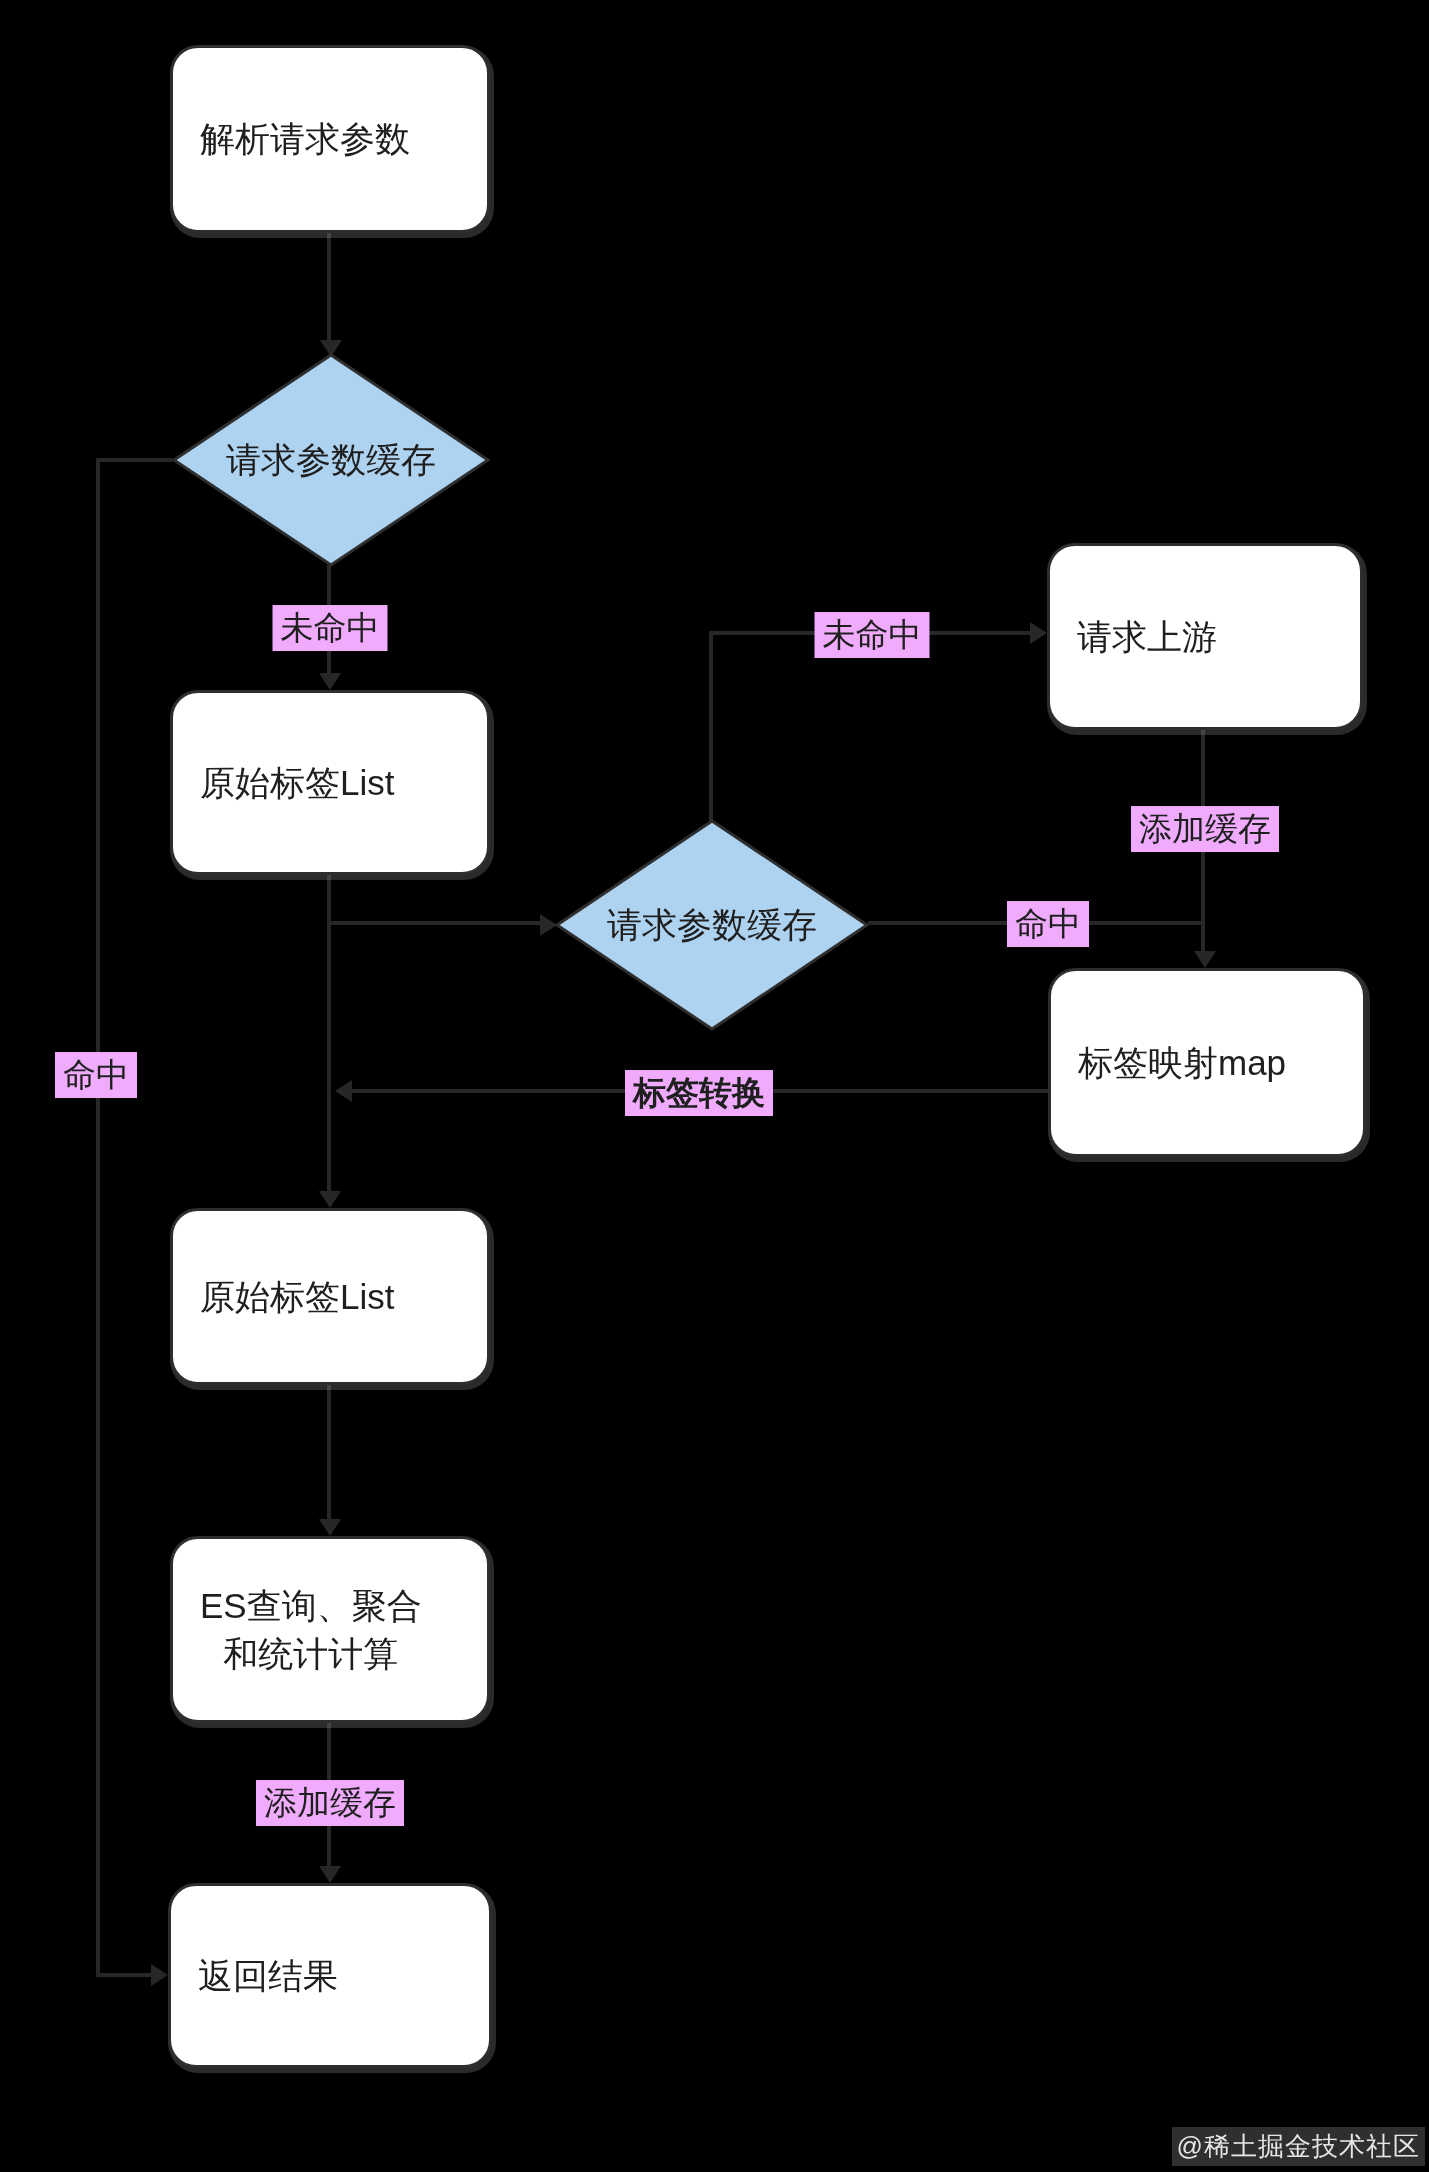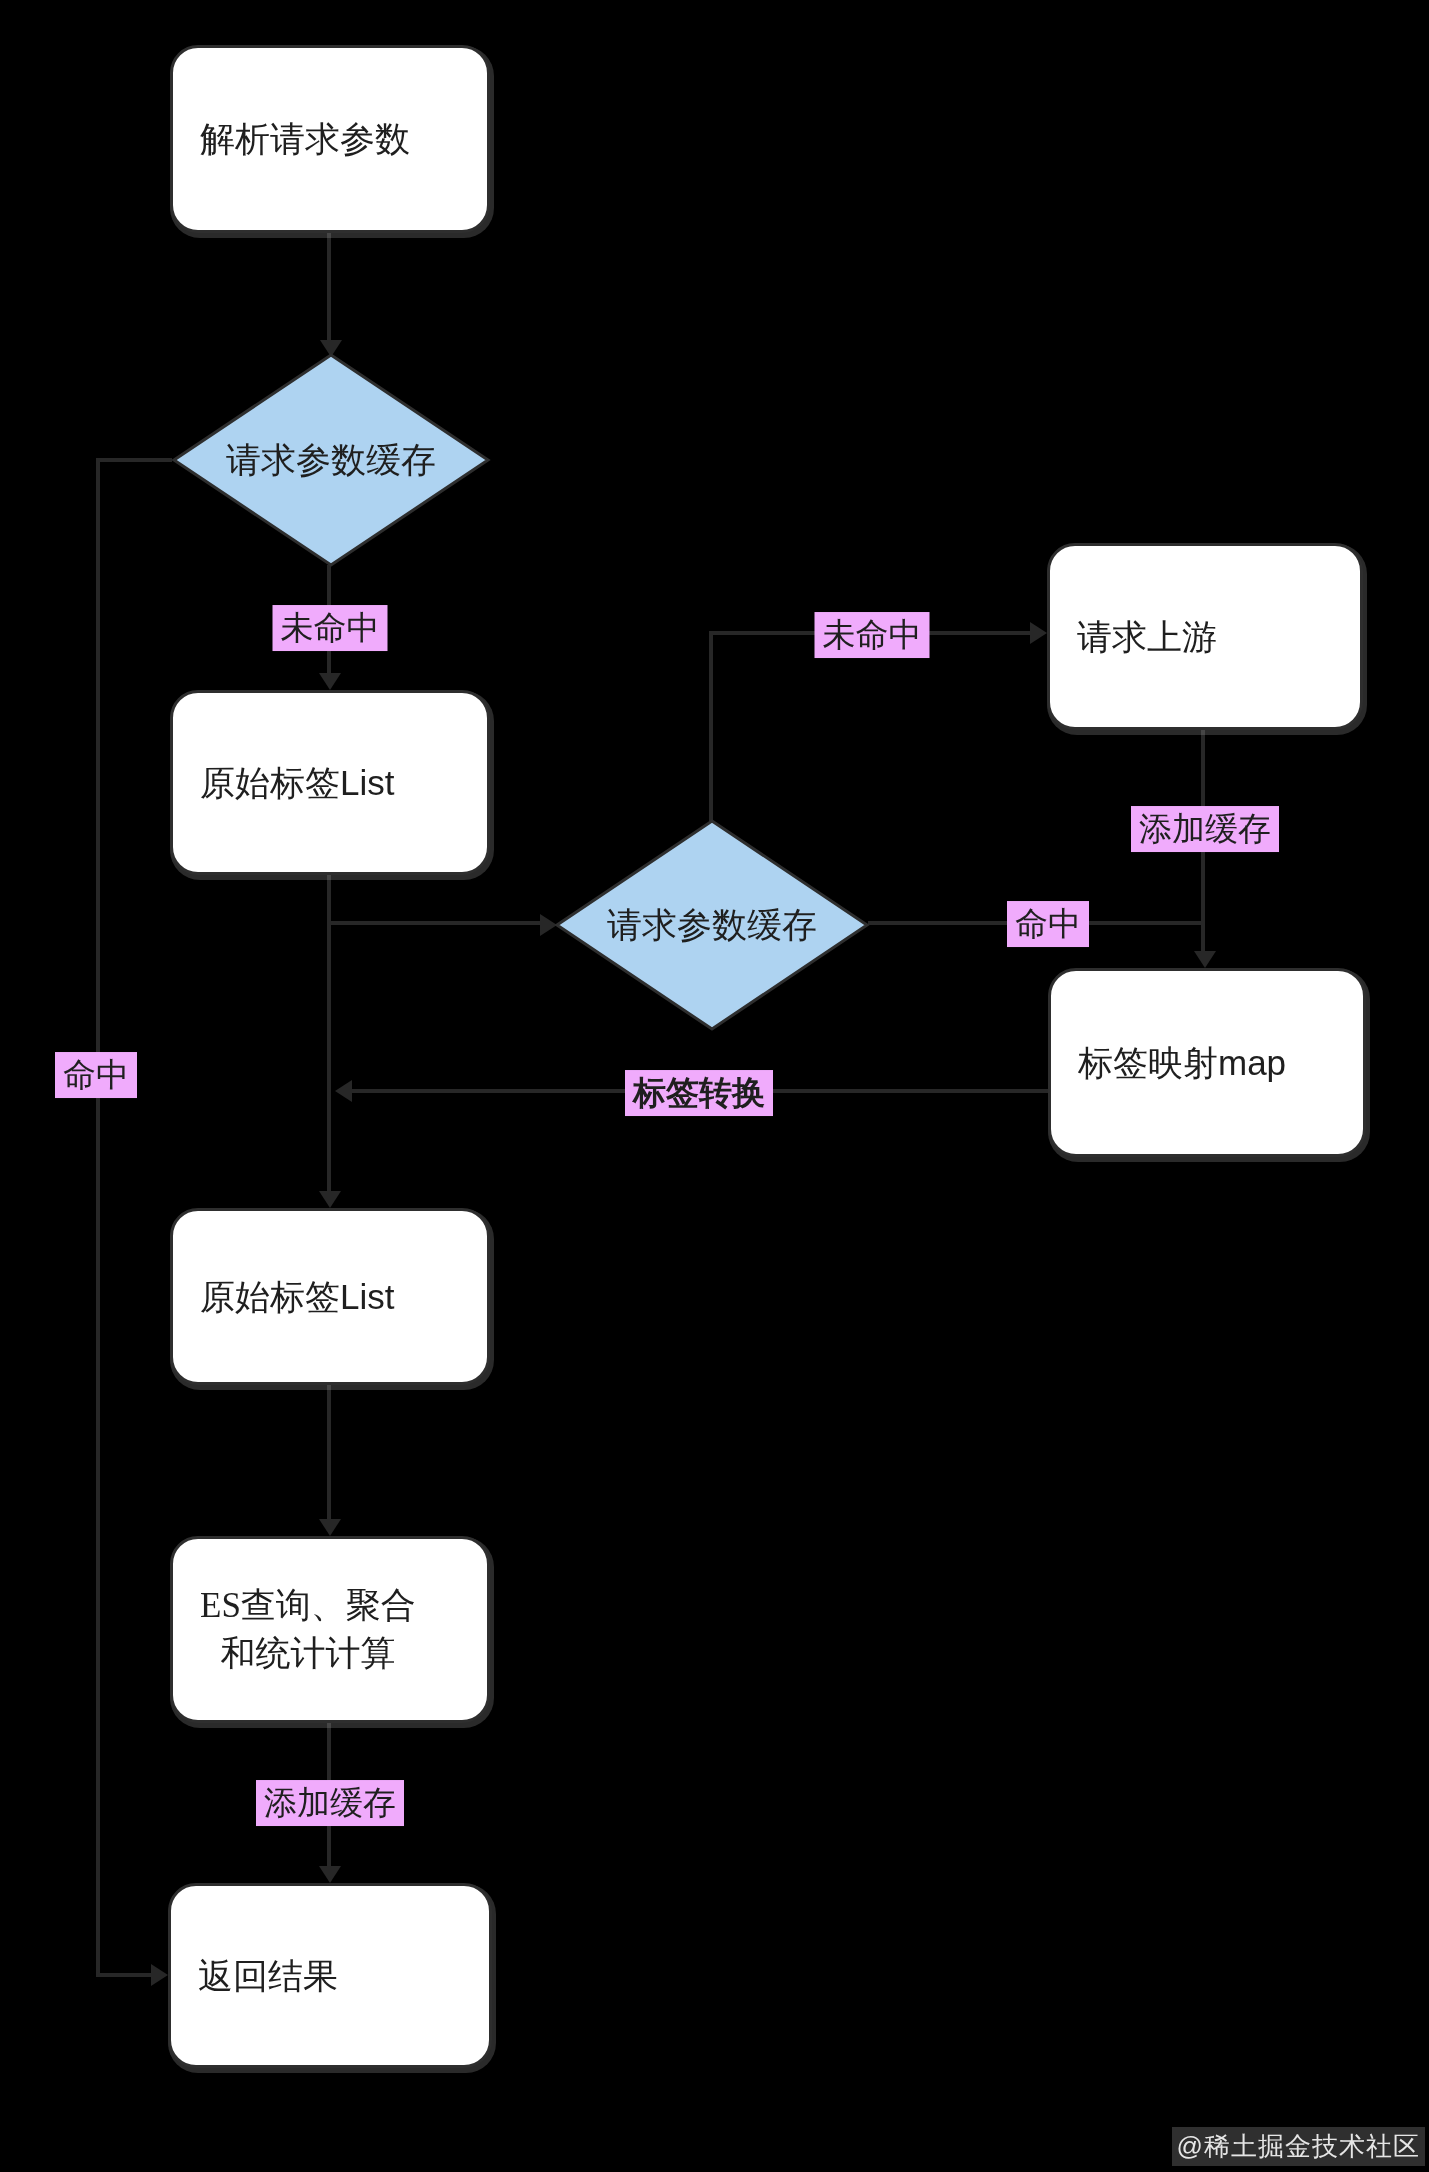--- a/index.html
+++ b/index.html
@@ -90,21 +90,21 @@
   </div>
 
   <div class="node" style="left:1048px;top:968px;width:318px;height:189px;">
     <span>标签映射map</span>
   </div>
 
   <div class="node" style="left:170px;top:1208px;width:320px;height:177px;">
     <span>原始标签List</span>
   </div>
 
-  <div class="node" style="left:170px;top:1536px;width:320px;height:187px;font-family:Liberation Serif, serif;">
+  <div class="node" style="left:170px;top:1536px;width:320px;height:187px;">
     <span>
       <span style="display:block">ES查询、聚合</span>
       <span style="display:block">和统计计算</span>
     </span>
   </div>
 
   <div class="node" style="left:168px;top:1883px;width:324px;height:185px;">
     <span>返回结果</span>
   </div>
 

